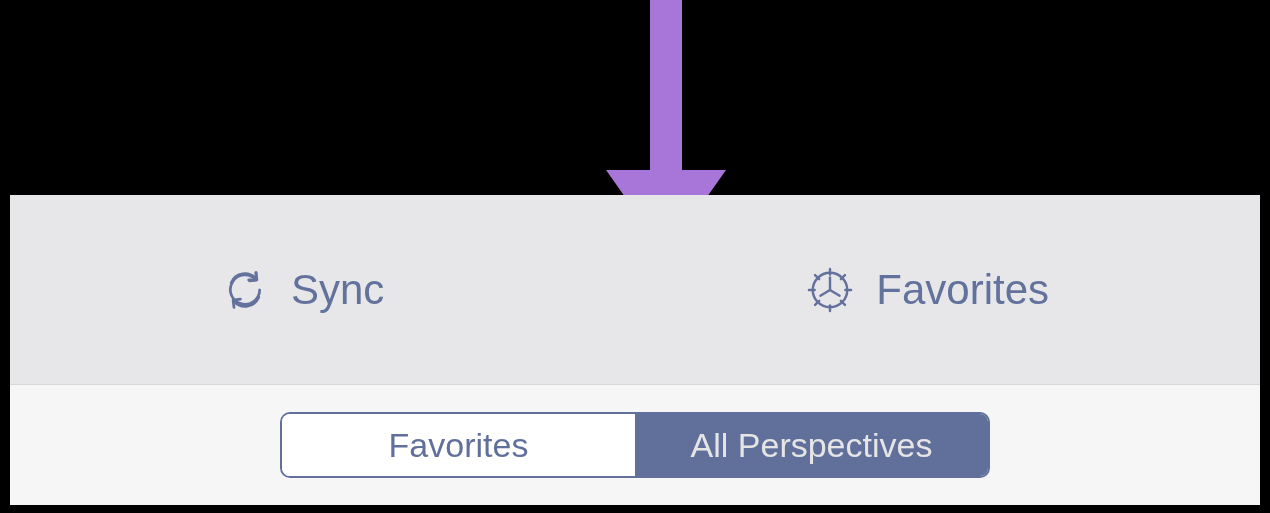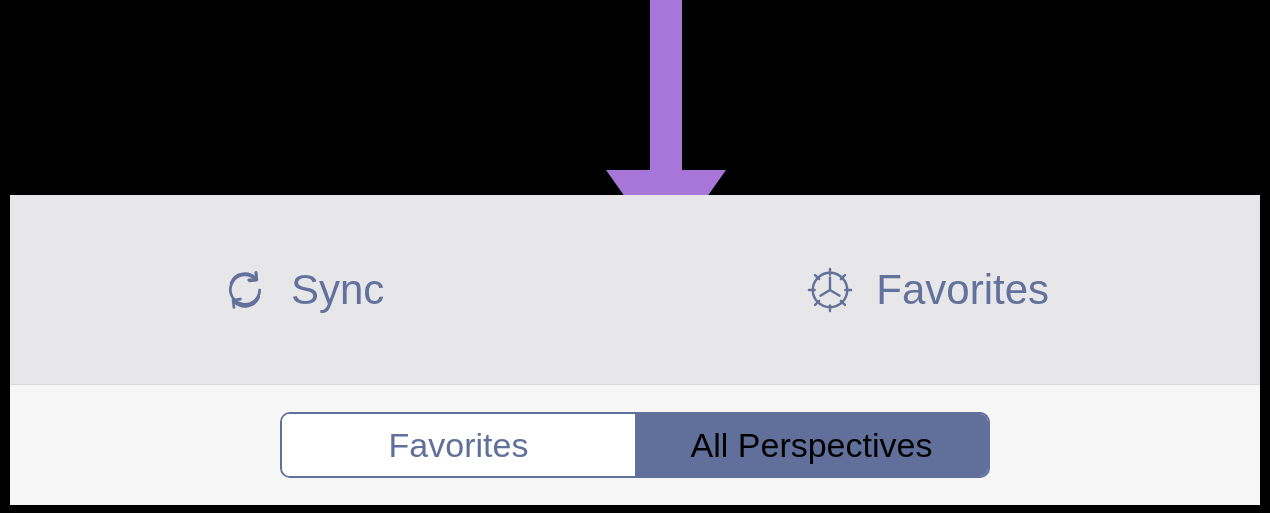--- a/index.html
+++ b/index.html
@@ -88,21 +88,21 @@
       justify-content: center;
       font-size: 34px;
       cursor: pointer;
     }
     .segment-inactive {
       background: #ffffff;
       color: #60709b;
     }
     .segment-active {
       background: #60709b;
-      color: #000000;
+      color: #e5e5e5;
     }
   </style>
 </head>
 <body>
 
 <div class="arrow-container">
   <svg class="arrow-svg" viewBox="0 0 140 266">
     <path d="M 54 0 L 86 0 L 86 170 L 130 170 L 70 255 L 10 170 L 54 170 Z" fill="#a875d8"></path>
   </svg>
 </div>

